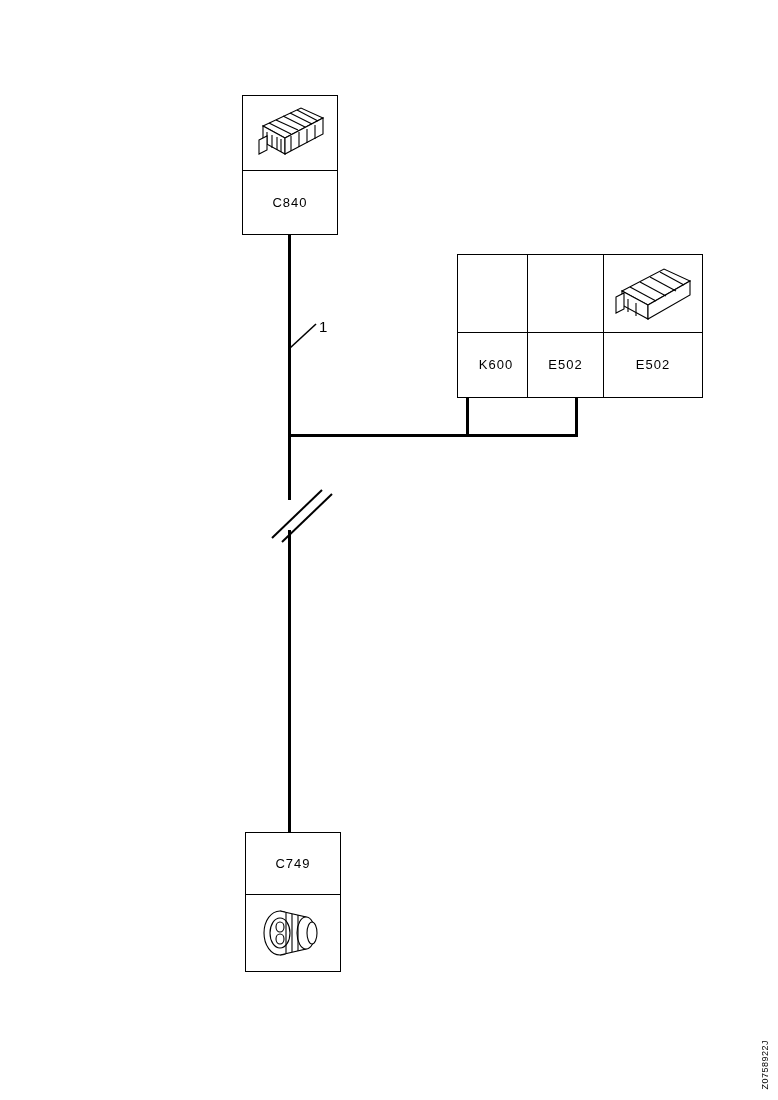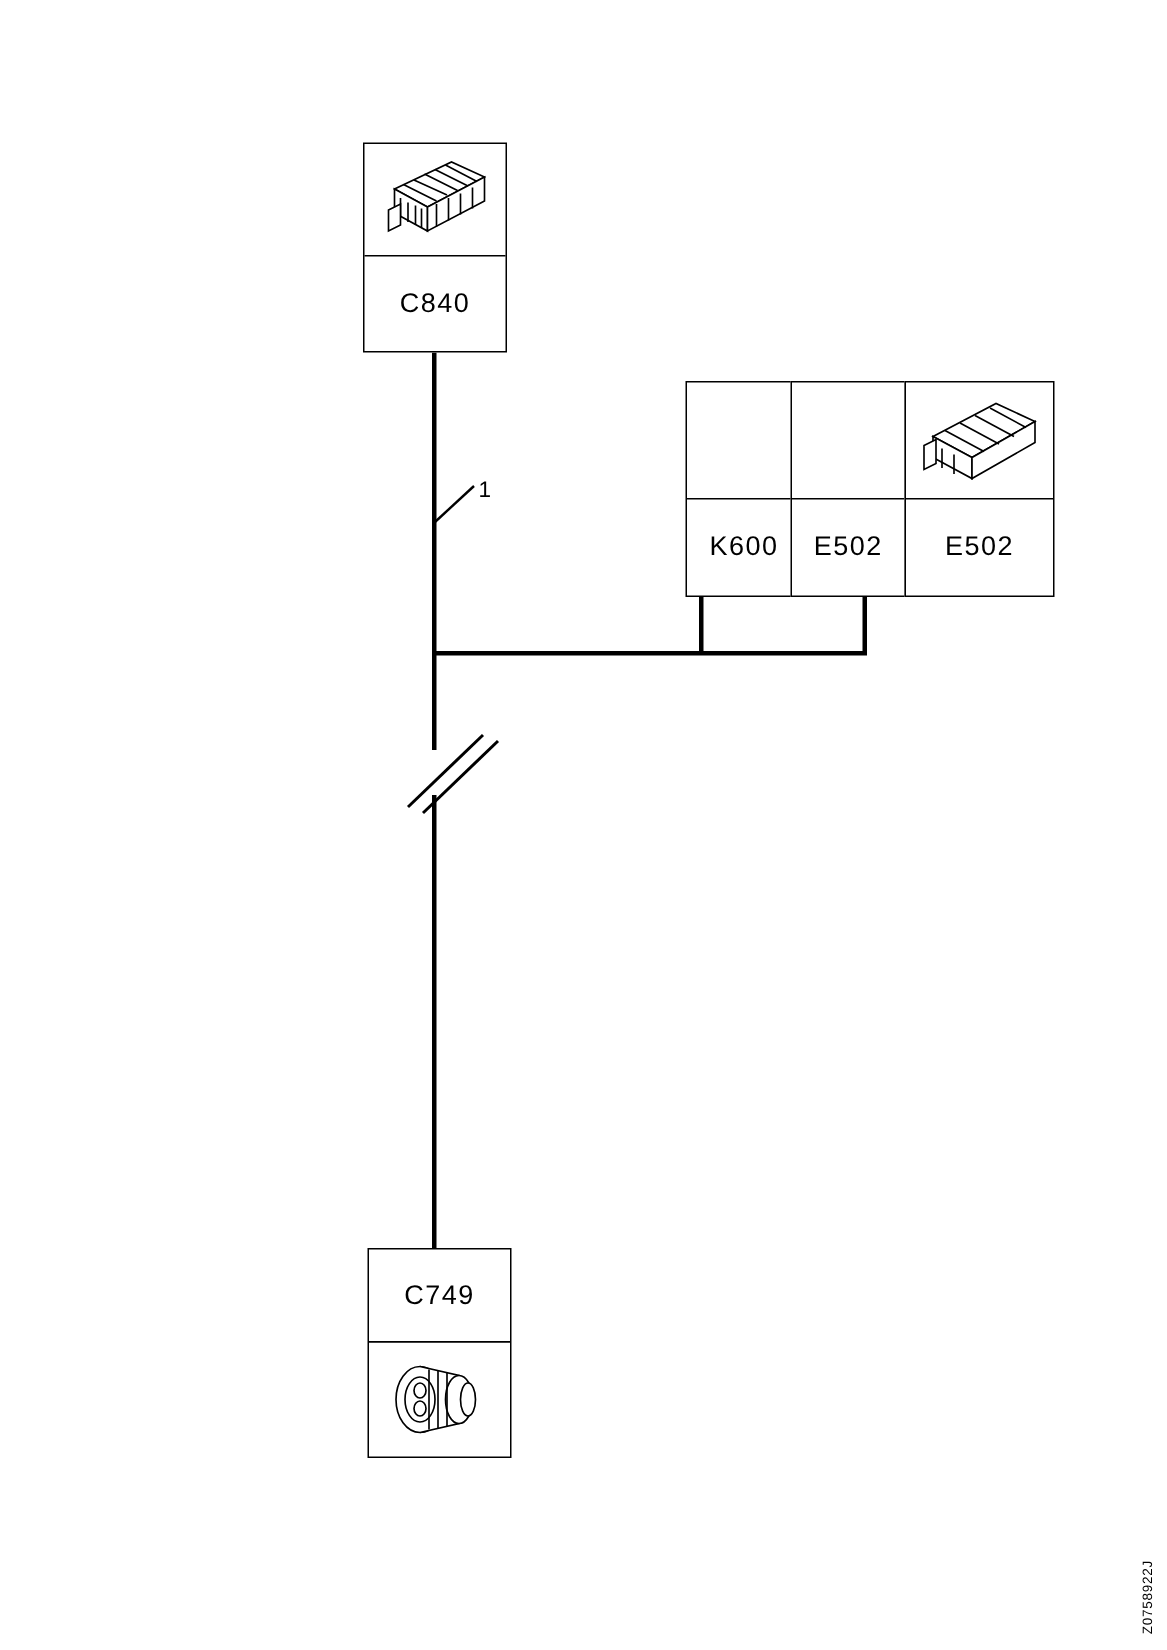--- a/index.html
+++ b/index.html
@@ -33,21 +33,21 @@
     overflow: hidden;
   }
   .node-label {
     position: absolute;
     left: 0;
     right: 0;
     bottom: 0;
     display: flex;
     align-items: center;
     justify-content: center;
-    font-size: 18px;
+    font-size: 13px;
     letter-spacing: 1px;
     color: #000000;
     box-sizing: border-box;
   }
   .node-label.top {
     top: 0;
     bottom: auto;
     border-bottom: 1.5px solid #000000;
   }
   .node-img.bottom {

